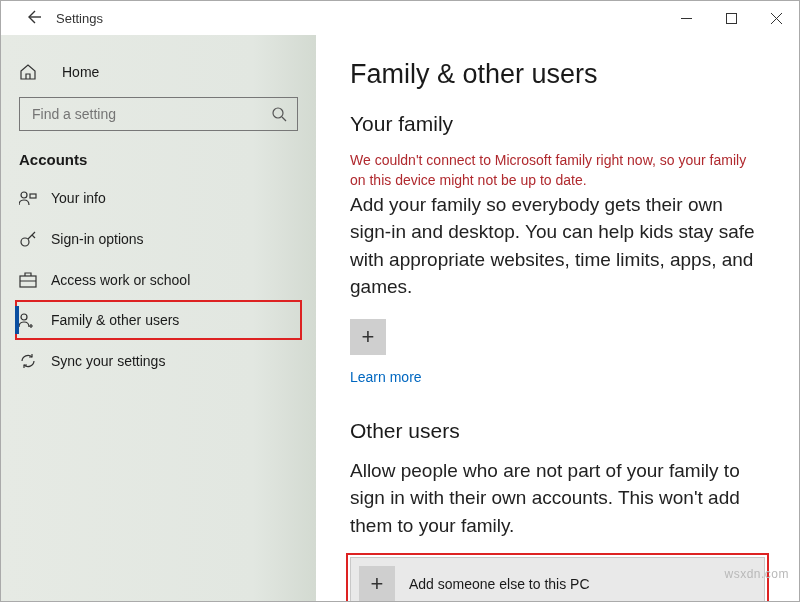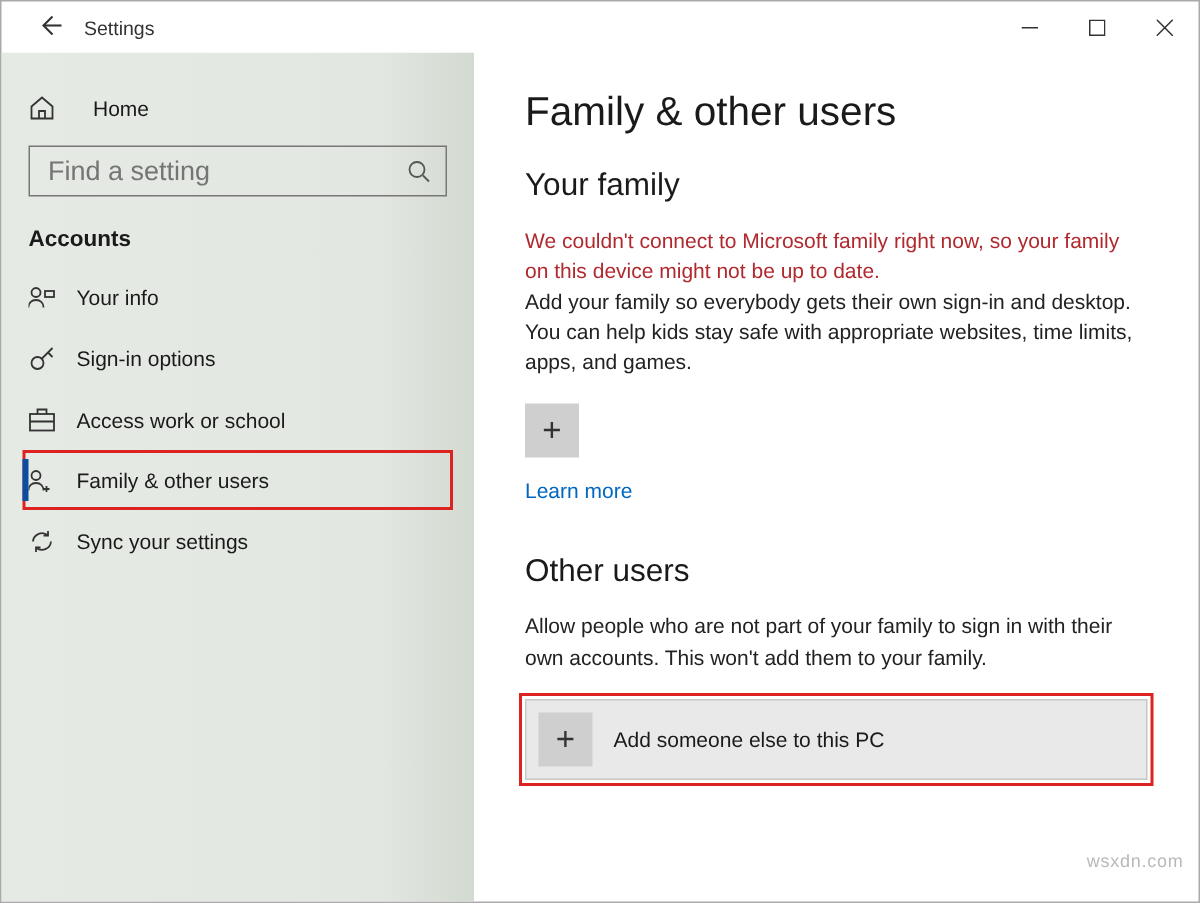--- a/index.html
+++ b/index.html
@@ -10,32 +10,32 @@
   .titlebar-title { font-size:13px; color:#333; }
   .winbtns { display:flex; }
   .winbtn { width:45px; height:34px; display:flex; align-items:center; justify-content:center; font-size:13px; color:#333; }
   .winbtn svg { stroke:#333; }
   .body { flex:1; display:flex; overflow:hidden; }
   .sidebar { width:315px; background:linear-gradient(90deg,#e6eae4 0%,#e2e7e1 80%,#d3dad1 100%); padding:12px 0 0 0; position:relative; }
   .backbtn { margin-left:15px; margin-top:-2px; }
   .home-row { display:flex; align-items:center; gap:25px; padding:10px 18px; margin-top:6px; }
   .home-row .icon { width:18px; display:flex; justify-content:center; }
   .search { margin:6px 18px 14px 18px; border:1px solid #777; height:34px; display:flex; align-items:center; justify-content:space-between; padding:0 10px; color:#555; background:transparent; }
-  .search input { border:none; background:transparent; outline:none; font-size:18px; flex:1; color:#444; }
+  .search input { border:none; background:transparent; outline:none; font-size:14px; flex:1; color:#444; }
   .section-title { font-weight:600; font-size:15px; padding:6px 18px 10px 18px; }
   .nav-item { display:flex; align-items:center; gap:14px; padding:12px 18px; position:relative; }
   .nav-item .icon { width:18px; display:flex; justify-content:center; color:#333; }
   .nav-item.selected::before { content:""; position:absolute; left:0; top:6px; bottom:6px; width:4px; background:#0a4ea0; }
   .nav-item.highlight { outline:2px solid #d22; outline-offset:-2px; margin:0 14px; padding:12px 4px; }
   .nav-item.highlight .icon { margin-left:0; }
   .content { flex:1; padding:18px 34px 0 34px; overflow-y:auto; }
   .content h1 { font-weight:400; font-size:27px; margin:6px 0 22px 0; }
   .content h2 { font-weight:400; font-size:21px; margin:10px 0 14px 0; }
   .error { color:#b0292e; font-size:14px; line-height:1.45; margin-bottom:0; }
-  .para { font-size:14px; line-height:1.45; margin-bottom:18px; color:#222; }
+  .para { font-size:19px; line-height:1.45; margin-bottom:18px; color:#222; }
   .addrow { display:flex; align-items:center; gap:14px; margin-bottom:14px; }
   .plusbox { width:36px; height:36px; background:#cfcfcf; display:flex; align-items:center; justify-content:center; font-size:22px; color:#333; }
   .link { color:#0067c0; font-size:14px; }
   .addtile { border:1px solid #c8c8c8; background:#e9e9e9; display:flex; align-items:center; gap:14px; padding:8px; margin-bottom:20px; }
   .addtile.highlight { outline:2px solid #d22; outline-offset:2px; }
   .watermark { position:absolute; right:10px; bottom:20px; font-size:12px; color:#b9b9b9; letter-spacing:0.5px; }
   svg { display:block; }
 </style>
 </head>
 <body>

